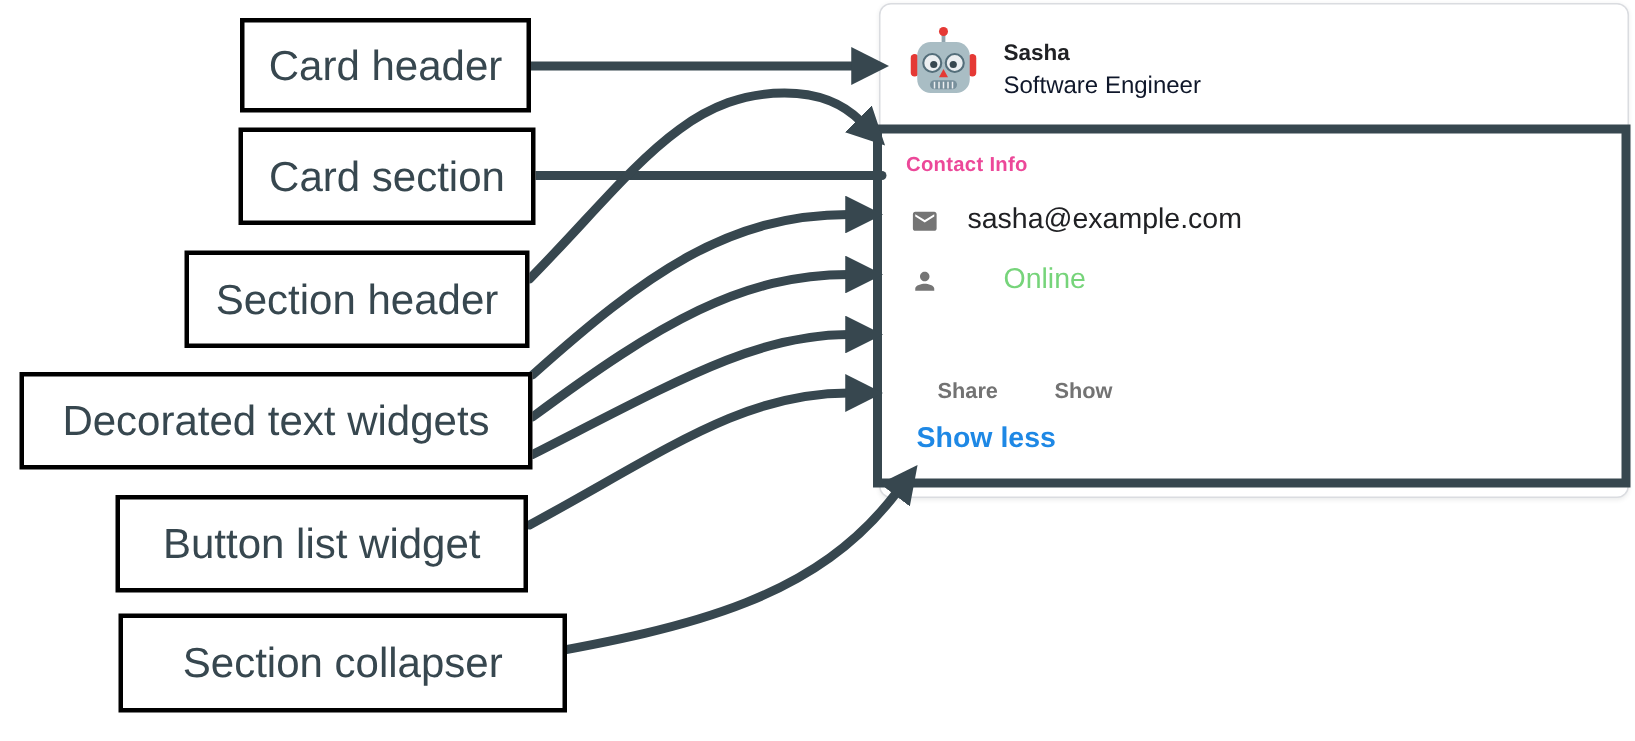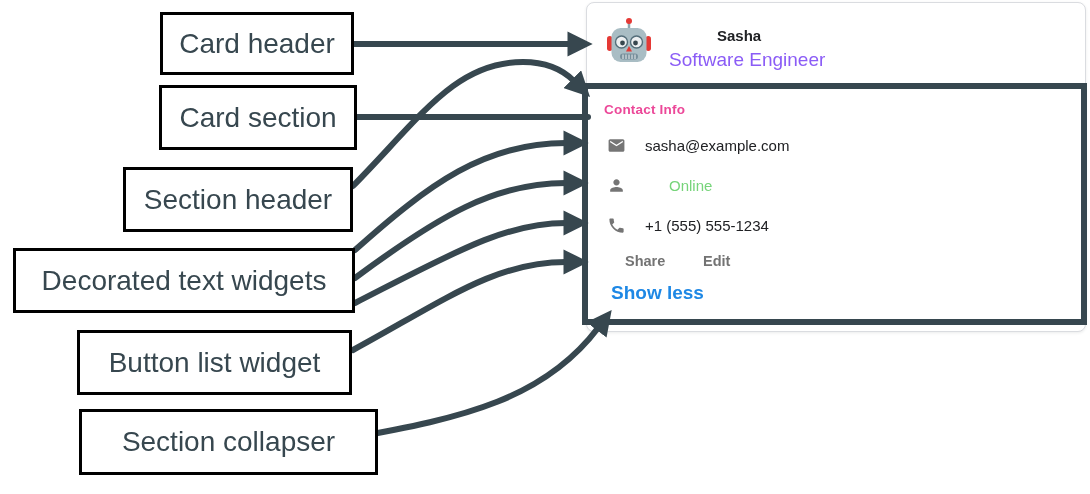--- a/index.html
+++ b/index.html
@@ -22,26 +22,26 @@
   svg.arrows{position:absolute;left:0;top:0;z-index:10;pointer-events:none;}
 
   
   .card{
     position:absolute;left:586px;top:2px;width:500px;height:330px;
     background:#fff;border:1px solid #DADCE0;border-radius:8px;
     box-sizing:border-box;z-index:1;
     box-shadow:0 1px 3px rgba(60,64,67,.10);
   }
   .card .avatar{position:absolute;left:20px;top:13px;}
-  .card .name{position:absolute;left:82px;top:24px;font-size:15px;font-weight:600;color:#202124;margin-left:48px;}
-  .card .subtitle{position:absolute;left:82px;top:46px;font-size:19px;color:#8b5cf6;}
+  .card .name{position:absolute;left:82px;top:24px;font-size:15px;font-weight:600;color:#202124;}
+  .card .subtitle{position:absolute;left:82px;top:46px;font-size:16px;color:#0f172a;}
   .card .section-title{position:absolute;left:17px;top:99px;font-size:13.5px;font-weight:700;color:#ec4899;letter-spacing:.2px;}
   .row{position:absolute;left:20px;display:flex;align-items:center;gap:19px;}
   .row .ric{width:19px;height:19px;flex:0 0 19px;display:block;}
-  .row .rtxt{font-size:15px;color:#202124;}
+  .row .rtxt{font-size:19px;color:#202124;}
   .row-email{top:133px;}
   .row-online{top:173px;gap:43px;}
   .row-phone{top:213px;}
   .btn{position:absolute;top:250px;font-size:14.5px;font-weight:600;color:#737373;cursor:pointer;background:none;border:none;padding:0;font-family:inherit;margin-left:16px;}
   .btn-share{left:22px;}
   .btn-edit{left:100px;}
   .collapser{position:absolute;left:24px;top:279px;font-size:19px;font-weight:600;color:#1E88E5;cursor:pointer;background:none;border:none;padding:0;font-family:inherit;}
 </style>
 </head>
 <body>
@@ -82,31 +82,23 @@
 
     <div class="row row-online">
       <span class="ric">
         <svg width="19" height="19" viewBox="0 0 24 24">
             <path fill="#757575" d="M12 12c2.21 0 4-1.79 4-4s-1.79-4-4-4-4 1.79-4 4 1.79 4 4 4zm0 2c-2.67 0-8 1.34-8 4v2h16v-2c0-2.66-5.33-4-8-4z"></path>
           </svg>
       </span>
       <span class="rtxt" style="color: rgb(118, 212, 122);">Online</span>
     </div>
 
-    <div class="row row-phone">
-      <span class="ric">
-        <svg width="19" height="19" viewBox="0 0 24 24">
-            <path fill="#757575" d="M6.62 10.79c1.44 2.83 3.76 5.14 6.59 6.59l2.2-2.2c.27-.27.67-.36 1.02-.24 1.12.37 2.33.57 3.57.57.55 0 1 .45 1 1V20c0 .55-.45 1-1 1-9.39 0-17-7.61-17-17 0-.55.45-1 1-1h3.5c.55 0 1 .45 1 1 0 1.25.2 2.45.57 3.57.11.35.03.74-.25 1.02l-2.2 2.2z"></path>
-          </svg>
-      </span>
-      <span class="rtxt">+1 (555) 555-1234</span>
-    </div>
 
     <button class="btn btn-share">Share</button>
-    <button class="btn btn-edit">Edit</button>
+    <button class="btn btn-edit">Show</button>
     <button class="collapser">Show less</button>
   </div>
 
   <svg class="arrows" width="1090" height="494" viewBox="0 0 1090 494">
     <defs>
       <marker id="ah" viewBox="0 0 10 10" refX="1" refY="5" markerWidth="4.2" markerHeight="4.2" orient="auto" markerUnits="strokeWidth">
         <path d="M0 0 L10 5 L0 10 z" fill="#37474F"></path>
       </marker>
     </defs>
 

